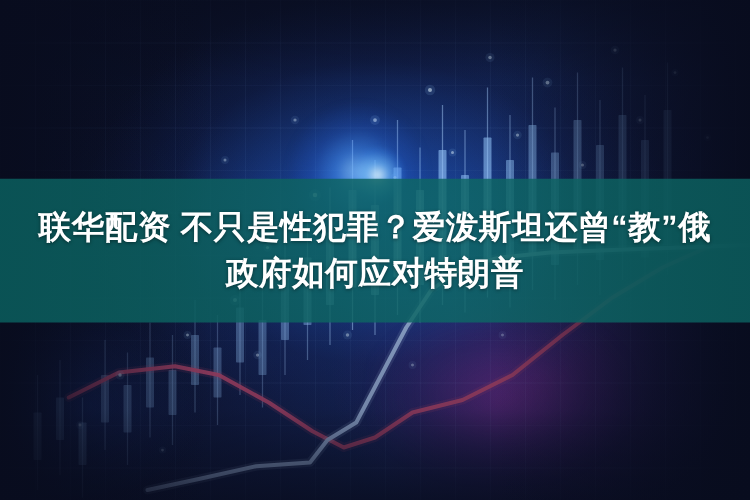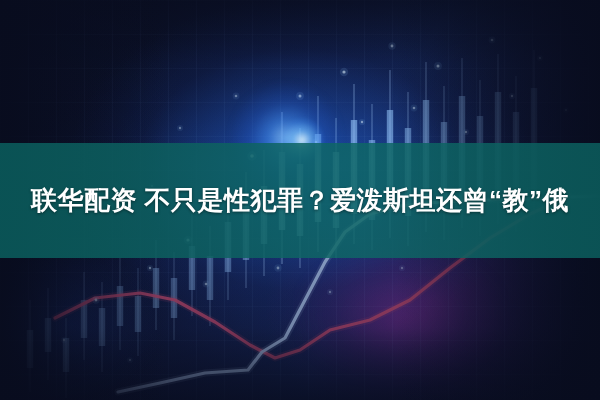--- a/index.html
+++ b/index.html
@@ -238,15 +238,16 @@
   </svg>
 
   <div class="hotspot"></div>
   <div class="hotspot2"></div>
 
   <div class="vignette"></div>
 
   <div class="title-band"></div>
   <div class="title-wrap">
     <div class="title-line">联华配资 不只是性犯罪？爱泼斯坦还曾“教”俄</div>
+    <div class="title-line">政府如何应对特朗普</div>
   </div>
 
 </div>
 
 </body></html>

